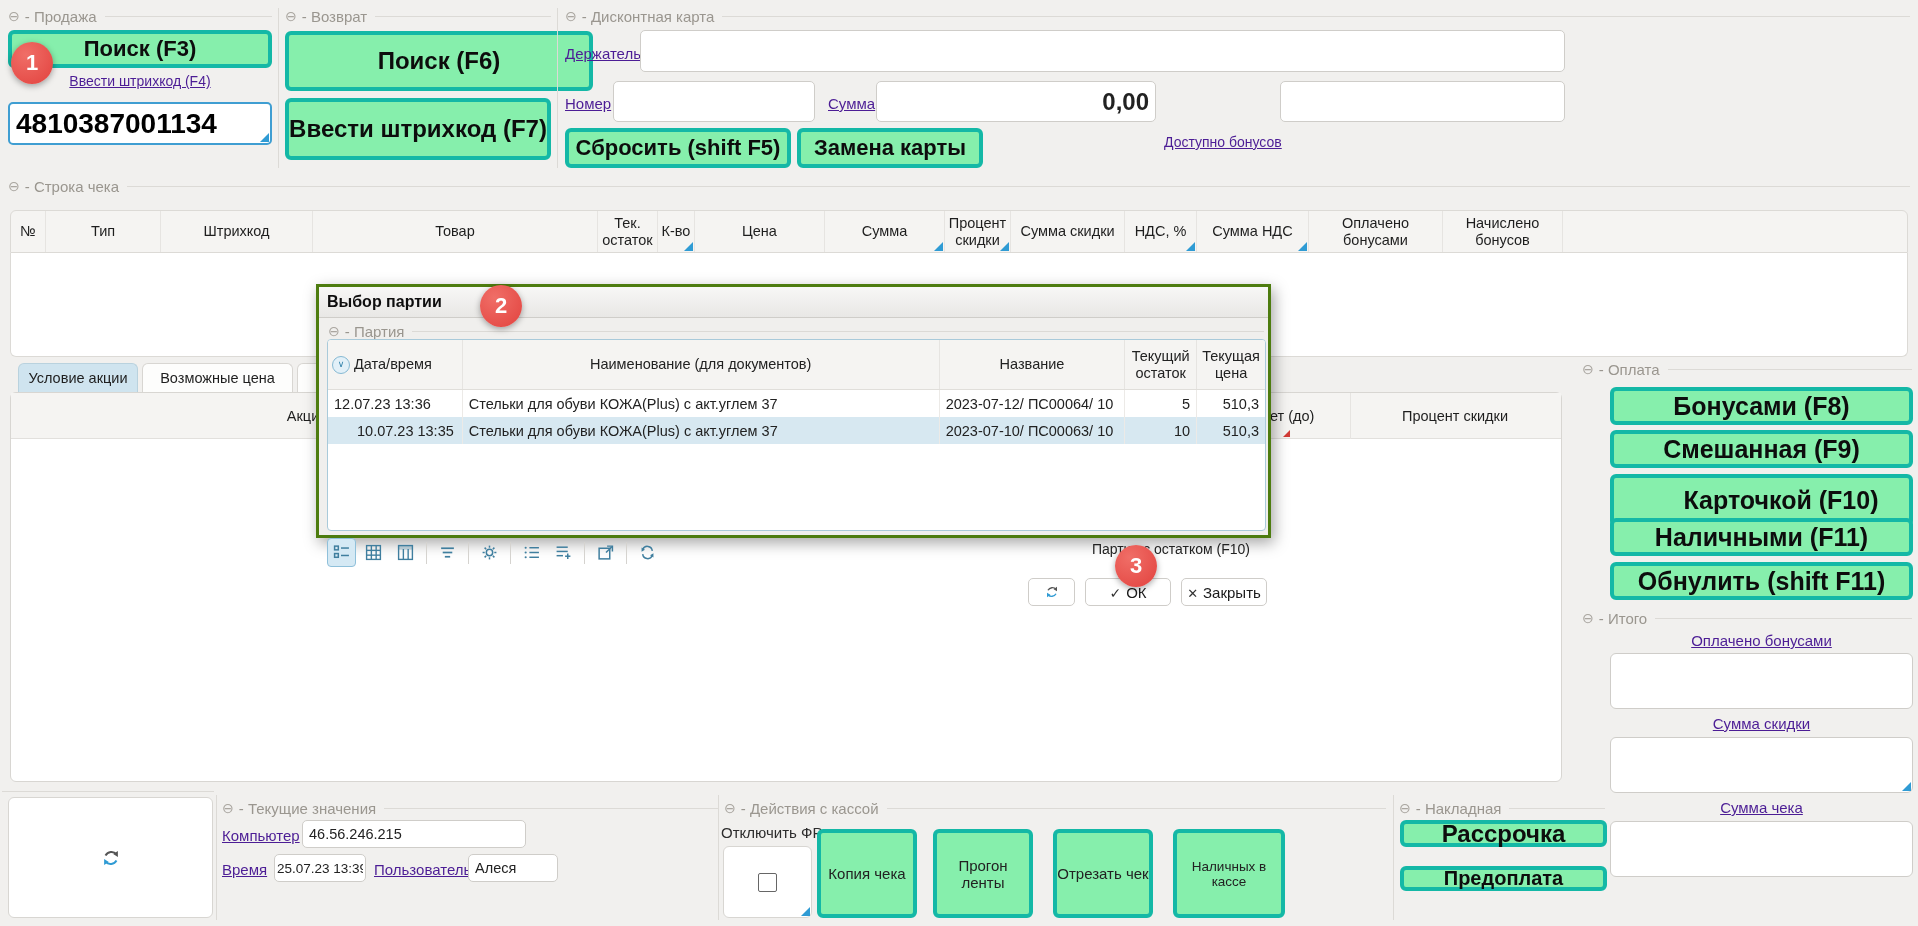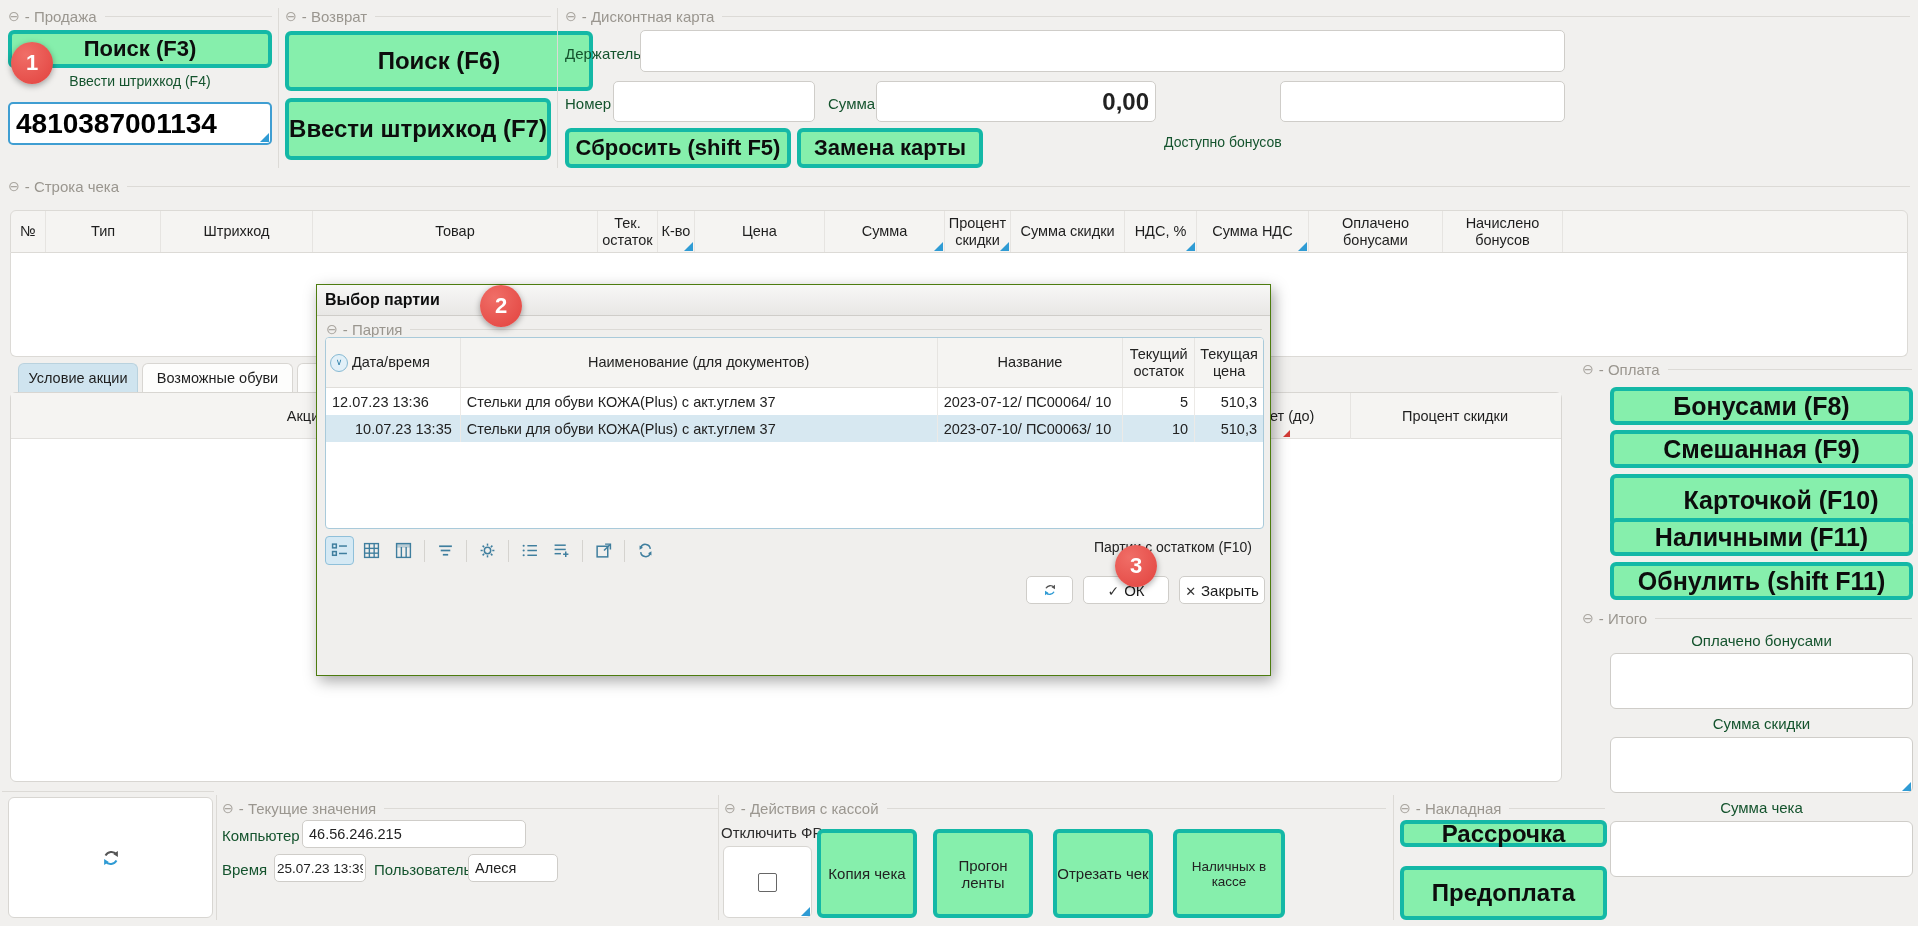--- a/index.html
+++ b/index.html
@@ -13,21 +13,21 @@
   .gt .gline{flex:1;border-top:1px solid #dcdad6;height:0;margin-left:3px;}
   
   .btn{position:absolute;background:#86efac;border:4px solid #14b8a6;border-radius:6px;display:flex;
        align-items:center;justify-content:center;font-weight:bold;color:#0d0d0d;cursor:pointer;
        box-sizing:border-box;text-align:center;}
   .btn.reg{font-weight:normal;color:#222;}
   
   .inp{position:absolute;background:#fff;border:1px solid #cfcdc9;border-radius:5px;font-family:inherit;
        padding:0 6px;font-size:15px;color:#222;box-sizing:border-box;outline:none;}
   .bigfield{position:absolute;background:#fff;border:1px solid #cfcdc9;border-radius:6px;box-sizing:border-box;}
-  .lab{position:absolute;font-size:15px;color:#14532d;white-space:nowrap;}
+  .lab{position:absolute;font-size:15px;color:#4c1d95;white-space:nowrap;text-decoration:underline;}
   .vline{position:absolute;width:0;border-left:1px solid #dcdad6;}
   .hline{position:absolute;height:0;border-top:1px solid #dcdad6;}
   
   .tri{position:relative;}
   .tri::after{content:"";position:absolute;right:1px;bottom:1px;width:0;height:0;
       border-style:solid;border-width:0 0 9px 9px;border-color:transparent transparent #2f9bd4 transparent;}
   .wrap{position:absolute;box-sizing:border-box;}
   .wrap > input{width:100%;height:100%;box-sizing:border-box;border:none;outline:none;background:transparent;
       font-family:inherit;padding:0 6px;}
   
@@ -48,22 +48,22 @@
   
   .panel{position:absolute;background:#fff;border:1px solid #d8d6d2;border-radius:6px;box-sizing:border-box;}
   .phead{position:absolute;background:#f5f4f2;border-bottom:1px solid #e2e0dd;box-sizing:border-box;}
   .phc{position:absolute;display:flex;align-items:center;justify-content:center;text-align:center;
        font-size:14.5px;color:#1e1e1e;line-height:1.15;height:46px;}
   .redmark{position:absolute;width:0;height:0;border-style:solid;border-width:0 0 7px 7px;
        border-color:transparent transparent #d23b36 transparent;}
   
   .paybtn{font-size:25px;}
   
-  .dlg{position:absolute;left:316px;top:284px;width:955px;height:392px;background:#f0efed;
-       border:1px solid #4d7c0f;box-shadow:3px 5px 14px rgba(0,0,0,.35);z-index:50;box-sizing:border-box;}
+  .dlg{position:absolute;left:316px;top:284px;width:955px;height:254px;background:#f0efed;
+       border:3px solid #4d7c0f;box-shadow:3px 5px 14px rgba(0,0,0,.35);z-index:50;box-sizing:border-box;}
   .dlg-title{height:30px;background:linear-gradient(#f7f7f6,#e8e7e5);border-bottom:1px solid #cfcdc9;
        display:flex;align-items:center;padding:0 8px;font-weight:bold;font-size:16px;color:#0d0d0d;}
   .dtable{position:absolute;left:8px;top:52px;width:939px;height:192px;background:#fff;
        border:1px solid #a9cada;border-radius:4px;box-sizing:border-box;overflow:hidden;}
   .dhead{display:flex;height:50px;background:#f5f4f2;border-bottom:1px solid #e0deda;box-sizing:border-box;}
   .dhc{box-sizing:border-box;border-right:1px solid #e6e4e1;display:flex;align-items:center;justify-content:center;
        text-align:center;font-size:14.5px;line-height:1.15;padding:2px 4px;}
   .drow{display:flex;height:27px;font-size:14.5px;box-sizing:border-box;}
   .drow.sel{background:#d7e8f1;}
   .dc{box-sizing:border-box;display:flex;align-items:center;padding:0 6px;border-right:1px solid #eceae7;overflow:hidden;white-space:nowrap;}
@@ -149,21 +149,21 @@
     <div class="hc" style="width:114px;">Сумма скидки</div>
     <div class="hc tri" style="width:72px;">НДС, %</div>
     <div class="hc tri" style="width:112px;">Сумма НДС</div>
     <div class="hc" style="width:134px;">Оплачено бонусами</div>
     <div class="hc" style="width:120px;">Начислено бонусов</div>
     <div class="hc nob" style="flex:1;"></div>
   </div>
   <div class="tbody" style="left:10px;top:253px;width:1898px;height:104px;"></div>
 
   <div class="tab act" style="left:18px;width:120px;">Условие акции</div>
-  <div class="tab" style="left:142px;width:151px;">Возможные обуви</div>
+  <div class="tab" style="left:142px;width:151px;">Возможные цена</div>
   <div class="tab" style="left:297px;width:60px;"></div>
 
   <div class="panel" style="left:10px;top:392px;width:1552px;height:390px;"></div>
   <div class="phead" style="left:11px;top:393px;width:1550px;height:46px;"></div>
   <div class="phc" style="left:10px;top:393px;width:594px;">Акция</div>
   <div class="vline" style="left:604px;top:393px;height:46px;border-color:#e6e4e1;"></div>
   <div class="vline" style="left:1180px;top:393px;height:46px;border-color:#e6e4e1;"></div>
   <div class="phc" style="left:1180px;top:393px;width:170px;">Действует (до)</div>
   <div class="vline" style="left:1350px;top:393px;height:46px;border-color:#e6e4e1;"></div>
   <div class="phc" style="left:1350px;top:393px;width:210px;">Процент скидки</div>
@@ -233,21 +233,21 @@
   <div class="btn reg" style="left:1173px;top:829px;width:112px;height:89px;font-size:13.5px;">Наличных в кассе</div>
 
   <div class="vline" style="left:1393px;top:795px;height:125px;"></div>
 
   <div class="gt" style="left:1399px;top:800px;width:206px;">
     <span class="gminus"></span>
     <span class="glabel">Накладная</span>
     <span class="gline"></span>
   </div>
   <div class="btn" style="left:1400px;top:820px;width:207px;height:27px;font-size:24px;">Рассрочка</div>
-  <div class="btn" style="left:1400px;top:866px;width:207px;height:54px;font-size:24px;">Предоплата</div>
+  <div class="btn" style="left:1400px;top:866px;width:207px;height:25px;font-size:20px;">Предоплата</div>
 
   <div class="dlg">
     <div class="dlg-title">
       <span>Выбор партии</span>
     </div>
     <div class="gt" style="left:9px;top:36px;width:936px;">
       <span class="gminus"></span>
       <span class="glabel">Партия</span>
       <span class="gline"></span>
     </div>

